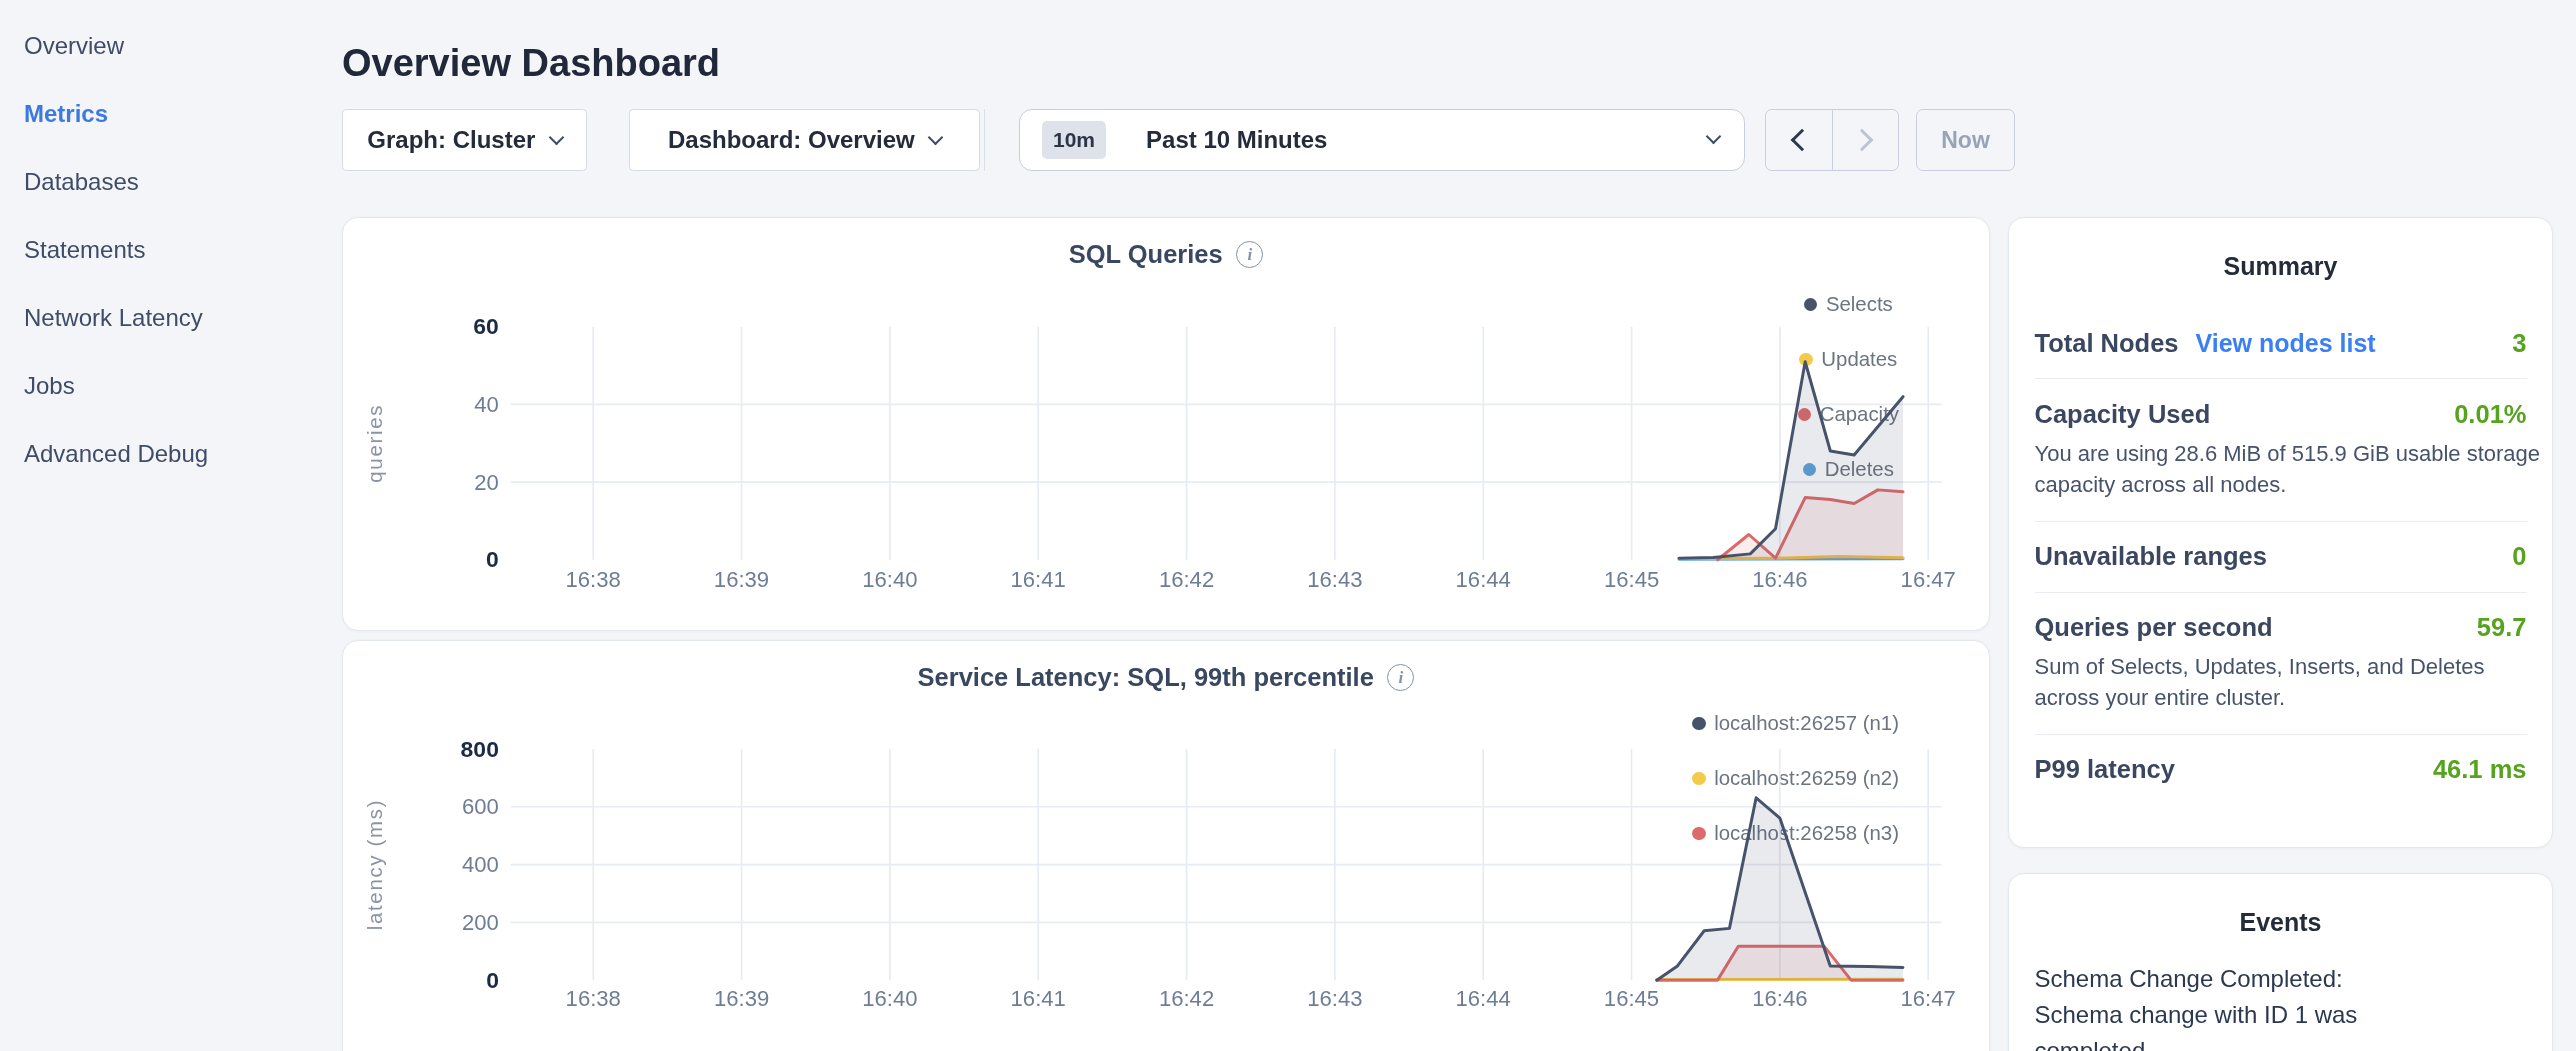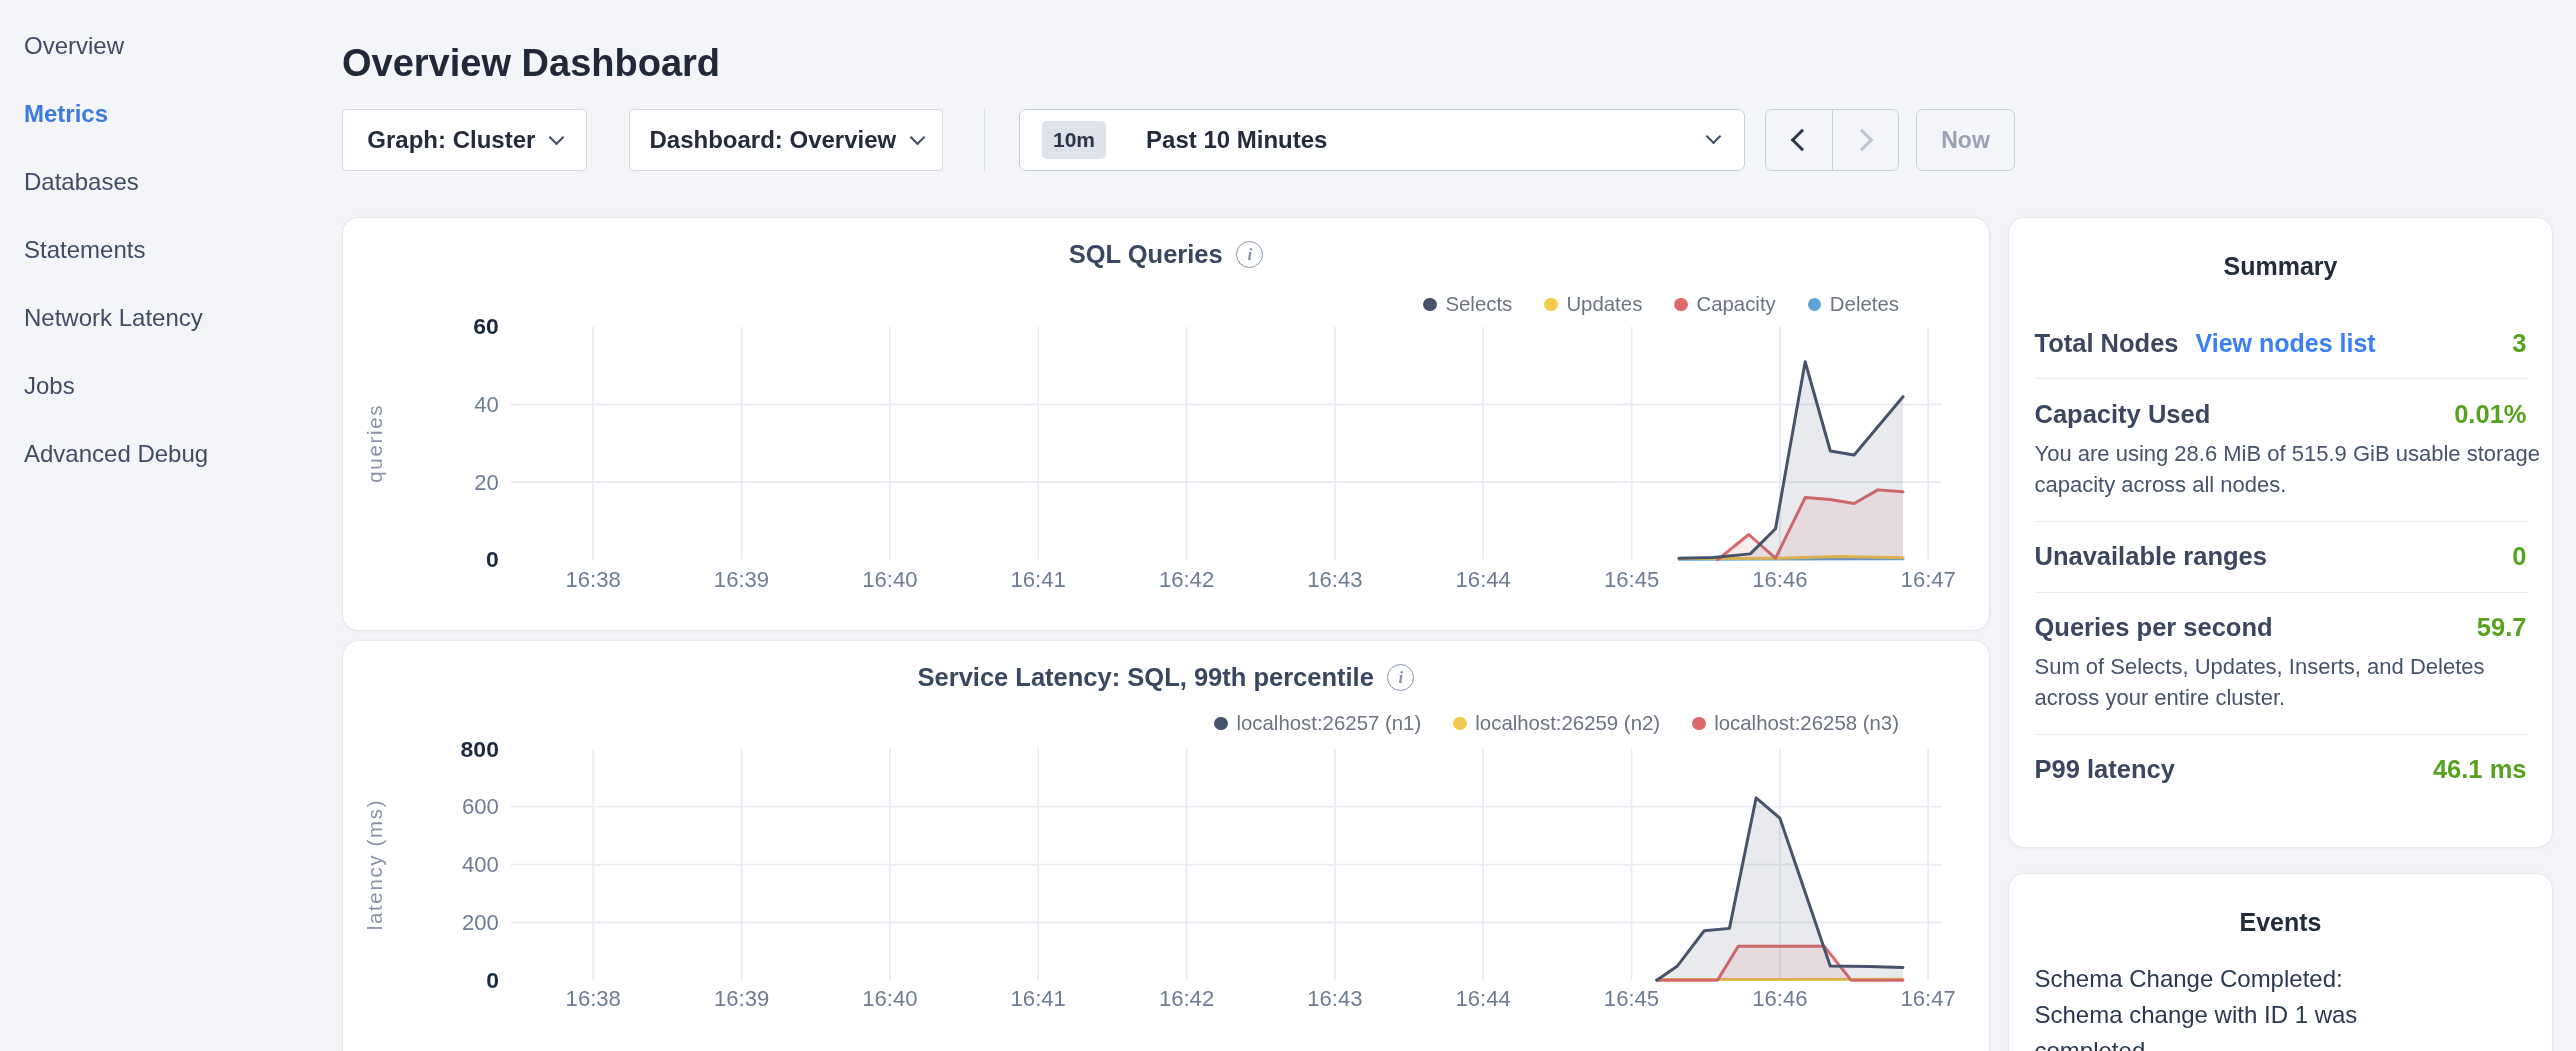--- a/index.html
+++ b/index.html
@@ -15,24 +15,24 @@
   .nav-item { height:68px; display:flex; align-items:center; padding-left:24px;
     font-size:24px; color:#3f4c66; cursor:pointer; }
   .nav-item.active { color:#3b7ae0; font-weight:700; }
 
   
   .page-title { position:absolute; left:342px; top:17px; font-size:38px; font-weight:700; color:#20283a; }
   .dd { position:absolute; height:62px; background:#fff; border:0.9px solid #d5dae3; border-radius:4.3px;
     display:flex; align-items:center; justify-content:center; gap:15.3px;
     font-size:24px; font-weight:700; color:#242b3a; cursor:pointer; }
   #dd-graph { left:342px; top:109px; width:245px; }
-  #dd-dashboard { left:629px; top:109px; width:314px; }
+  #dd-dashboard { left:629px; top:109px; width:351px; }
   .controls-divider { position:absolute; left:984px; top:109px; height:62px; width:0.9px; background:#d9dde6; }
   .time-selector { position:absolute; left:1019px; top:109px; width:726px; height:62px;
-    background:#fff; border:0.9px solid #c8cedb; border-radius:7px;
+    background:#fff; border:0.9px solid #c8cedb; border-radius:13px;
     display:flex; align-items:center; padding:0 22px; cursor:pointer; }
   .tw-badge { background:#dde2eb; border-radius:5.1px; padding:6.8px 11px; font-size:21px; font-weight:700; color:#2d3548; }
   .tw-label { margin-left:40px; font-size:24px; font-weight:700; color:#242b3a; }
   .chev { width:11px; height:11px; border-right:2.6px solid #3f4c66; border-bottom:2.6px solid #3f4c66;
     transform:rotate(45deg); margin-top:-6px; }
   .tw-chev { position:absolute; right:25.5px; top:27px; }
   .range-btns { position:absolute; left:1765px; top:109px; width:134px; height:62px;
     border:0.9px solid #c8cedb; border-radius:6.8px; display:flex; }
   .range-btn { flex:1; display:flex; align-items:center; justify-content:center; cursor:pointer; }
   .range-btn + .range-btn { border-left:0.9px solid #c8cedb; }
@@ -49,21 +49,21 @@
   #card-sql     { left:342px;  top:217px;  width:1648px; height:414px; }
   #card-latency { left:342px;  top:640px;  width:1648px; height:442px; }
   #card-summary { left:2008px; top:217px;  width:545px;  height:631px; }
   #card-events  { left:2008px; top:873px; width:545px;  height:223px; }
 
   .chart-title { position:absolute; top:22px; left:0; right:0; display:flex; align-items:center;
     justify-content:center; gap:13.6px; font-size:25.5px; font-weight:700; color:#394860; }
   .info-icon { width:27px; height:27px; border:1.7px solid #8592a8; border-radius:50%; color:#8592a8;
     font-size:17px; font-weight:700; font-style:italic; font-family:"Liberation Serif", serif;
     display:flex; align-items:center; justify-content:center; cursor:pointer; flex:0 0 auto; }
-  .legend { position:absolute; right:90px; display:flex; gap:32px; align-items:center; }
+  .legend { position:absolute; right:90px; display:flex; gap:32px; align-items:center;flex-direction:column; }
   #card-sql .legend { top:75px; }
   #card-latency .legend { top:71px; }
   .legend-item { display:flex; align-items:center; gap:8.5px; font-size:20.4px; color:#6b7480; }
   .legend-dot { width:13.6px; height:13.6px; border-radius:50%; }
   .plot-svg { position:absolute; left:0; top:0; }
 
   
   .panel-inner { padding:0 25.5px; }
   .panel-title { margin-top:34px; text-align:center; font-size:25px; font-weight:700; color:#242b3a; }
   .srow { display:flex; align-items:flex-end; font-size:25.5px; font-weight:700; color:#3b4660; }

